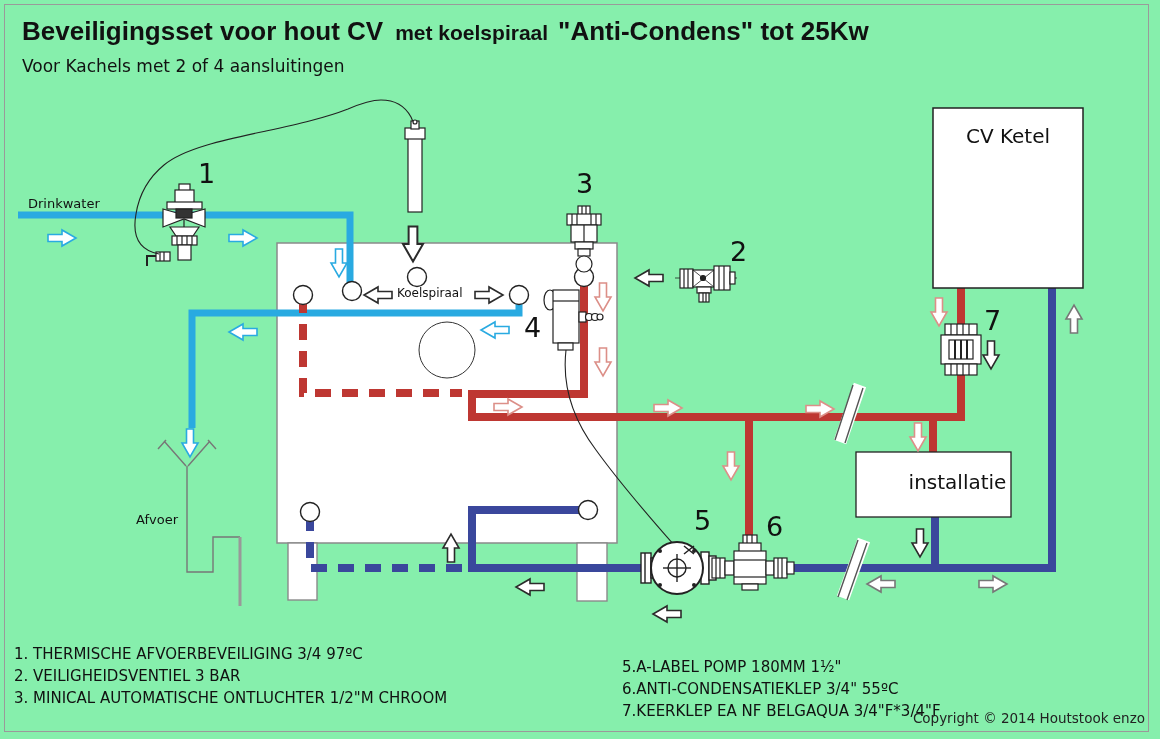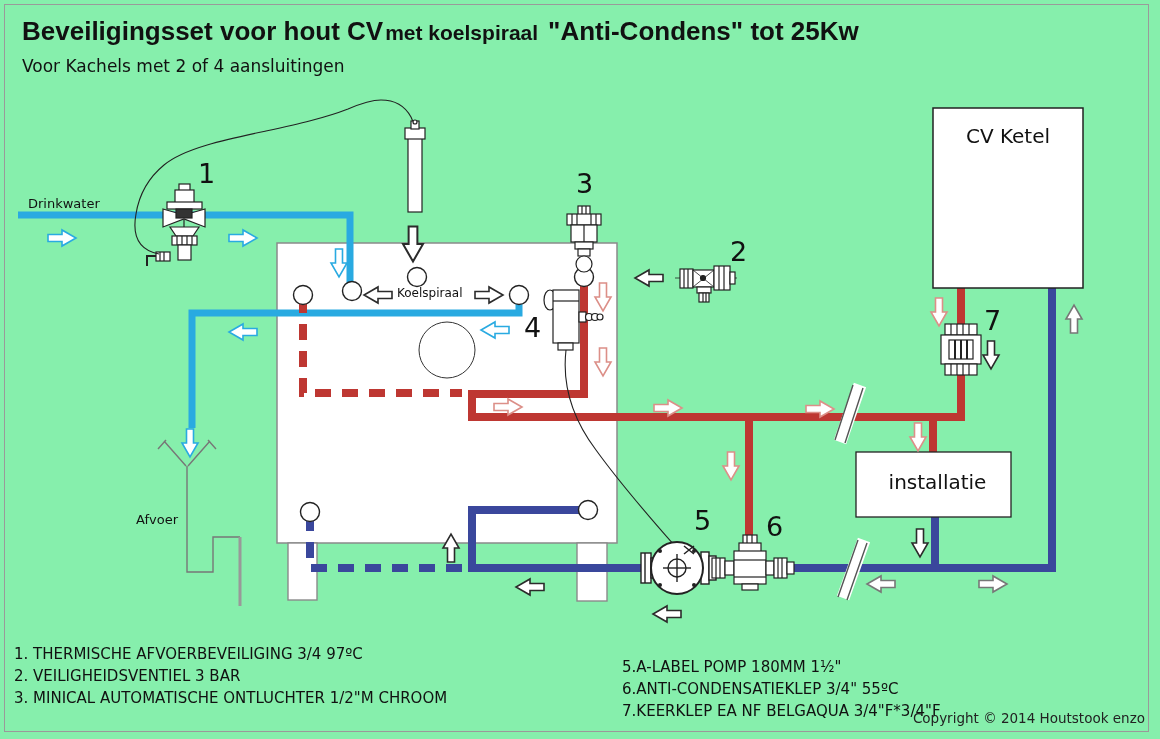--- a/index.html
+++ b/index.html
@@ -4,21 +4,21 @@
 <style>
   html,body{margin:0;padding:0;background:#fff;}
   #page{position:relative;width:1160px;height:739px;background:#86efac;overflow:hidden;
         font-family:"DejaVu Sans",sans-serif;color:#111;}
   #frame{position:absolute;left:4px;top:4px;width:1143px;height:726px;border:1px solid #9a9a9a;}
   svg{position:absolute;left:0;top:0;}
   .lbl{position:absolute;white-space:nowrap;}
   #title{position:absolute;left:22px;top:16px;display:flex;align-items:baseline;
          font-family:"Liberation Sans",sans-serif;font-weight:bold;}
   #title .t1{font-size:26px;}
-  #title .t2{font-size:21px;margin:0 10px 0 2px;}
+  #title .t2{font-size:21px;margin:0 10px 0 12px;}
   #title .t3{font-size:26px;}
   #subtitle{position:absolute;left:22px;top:56px;font-size:17px;}
   .small{font-size:13px;}
   .num{font-size:27px;}
   .boxlbl{font-size:20px;text-align:center;}
   .legend{position:absolute;font-size:15px;line-height:22px;}
   #legendL{left:14px;top:643px;}
   #legendR{left:622px;top:656px;}
   #copyright{position:absolute;left:820px;top:710px;width:325px;text-align:right;font-size:13.5px;color:#222;}
   
@@ -257,21 +257,21 @@
     <span class="t1">Beveiligingsset voor hout CV</span>
     <span class="t2">met koelspiraal</span>
     <span class="t3">"Anti-Condens" tot 25Kw</span>
   </div>
   <div id="subtitle">Voor Kachels met 2 of 4 aansluitingen</div>
 
   <div class="lbl small" style="left:28px;top:196px;">Drinkwater</div>
   <div class="lbl small" style="left:136px;top:512px;">Afvoer</div>
   <div class="lbl" style="left:397px;top:286px;font-size:12px;">Koelspiraal</div>
   <div class="lbl boxlbl" style="left:933px;top:124px;width:150px;">CV Ketel</div>
-  <div class="lbl boxlbl" style="left:856px;top:470px;width:163px;">installatie</div>
+  <div class="lbl boxlbl" style="left:876px;top:470px;width:163px;">installatie</div>
 
   <div class="lbl num" style="left:198px;top:158px;">1</div>
   <div class="lbl num" style="left:730px;top:236px;">2</div>
   <div class="lbl num" style="left:576px;top:168px;">3</div>
   <div class="lbl num" style="left:524px;top:312px;">4</div>
   <div class="lbl num" style="left:694px;top:505px;">5</div>
   <div class="lbl num" style="left:766px;top:511px;">6</div>
   <div class="lbl num" style="left:984px;top:305px;">7</div>
 
   <div id="legendL" class="legend">

